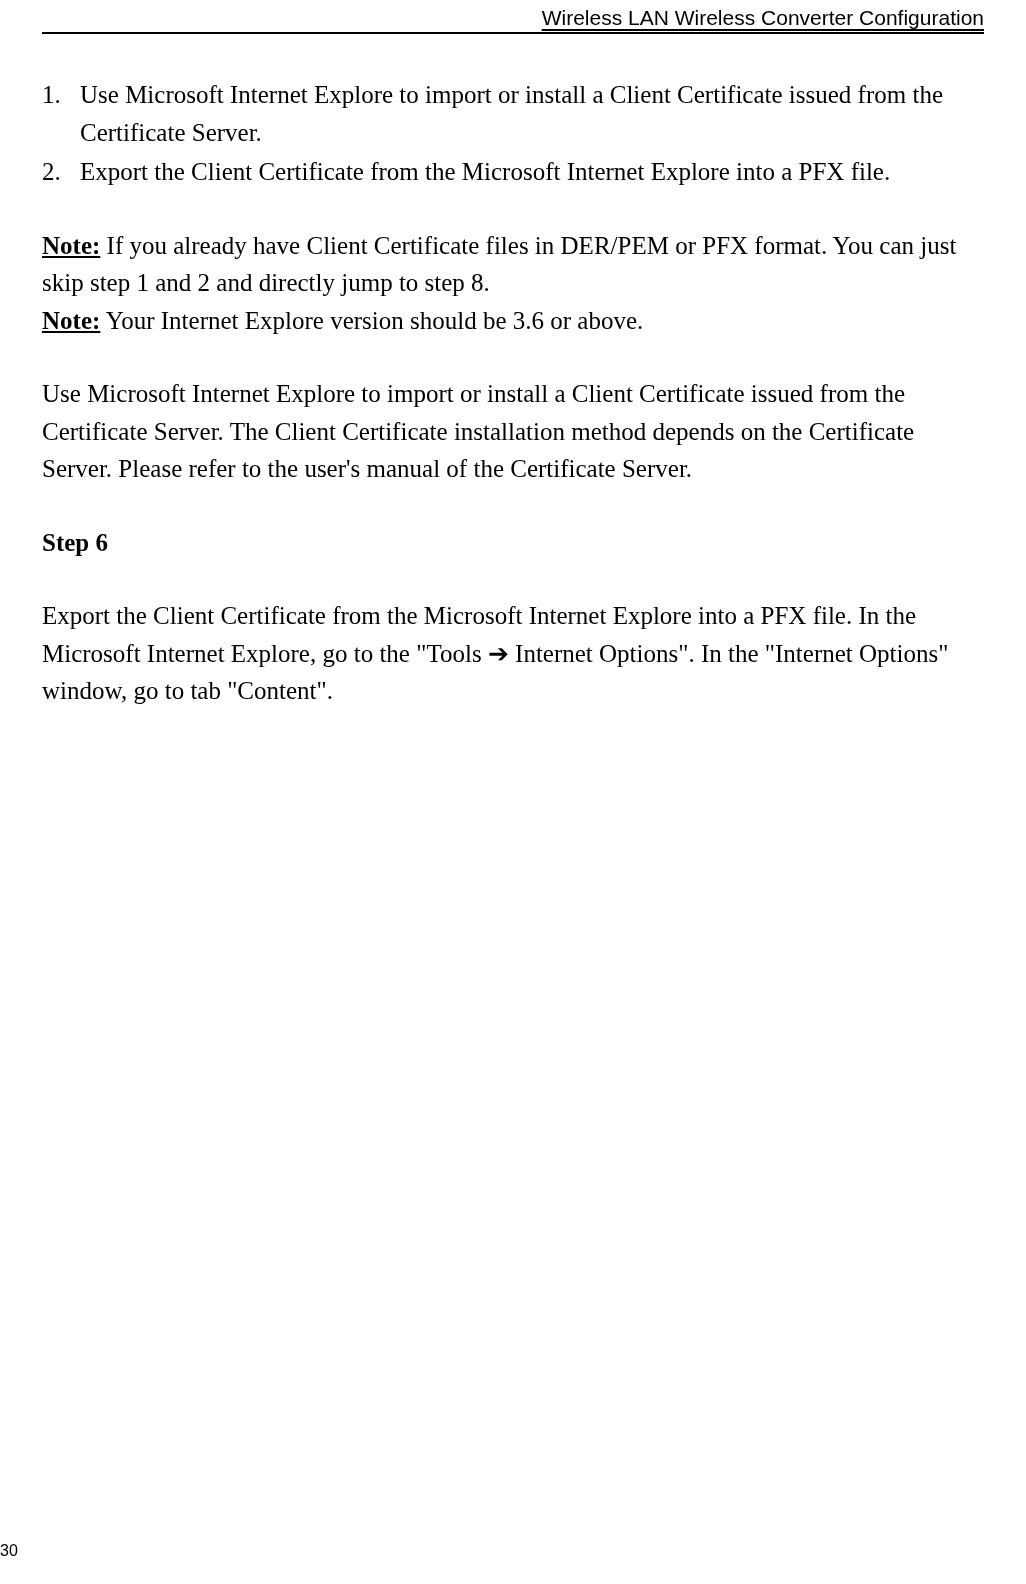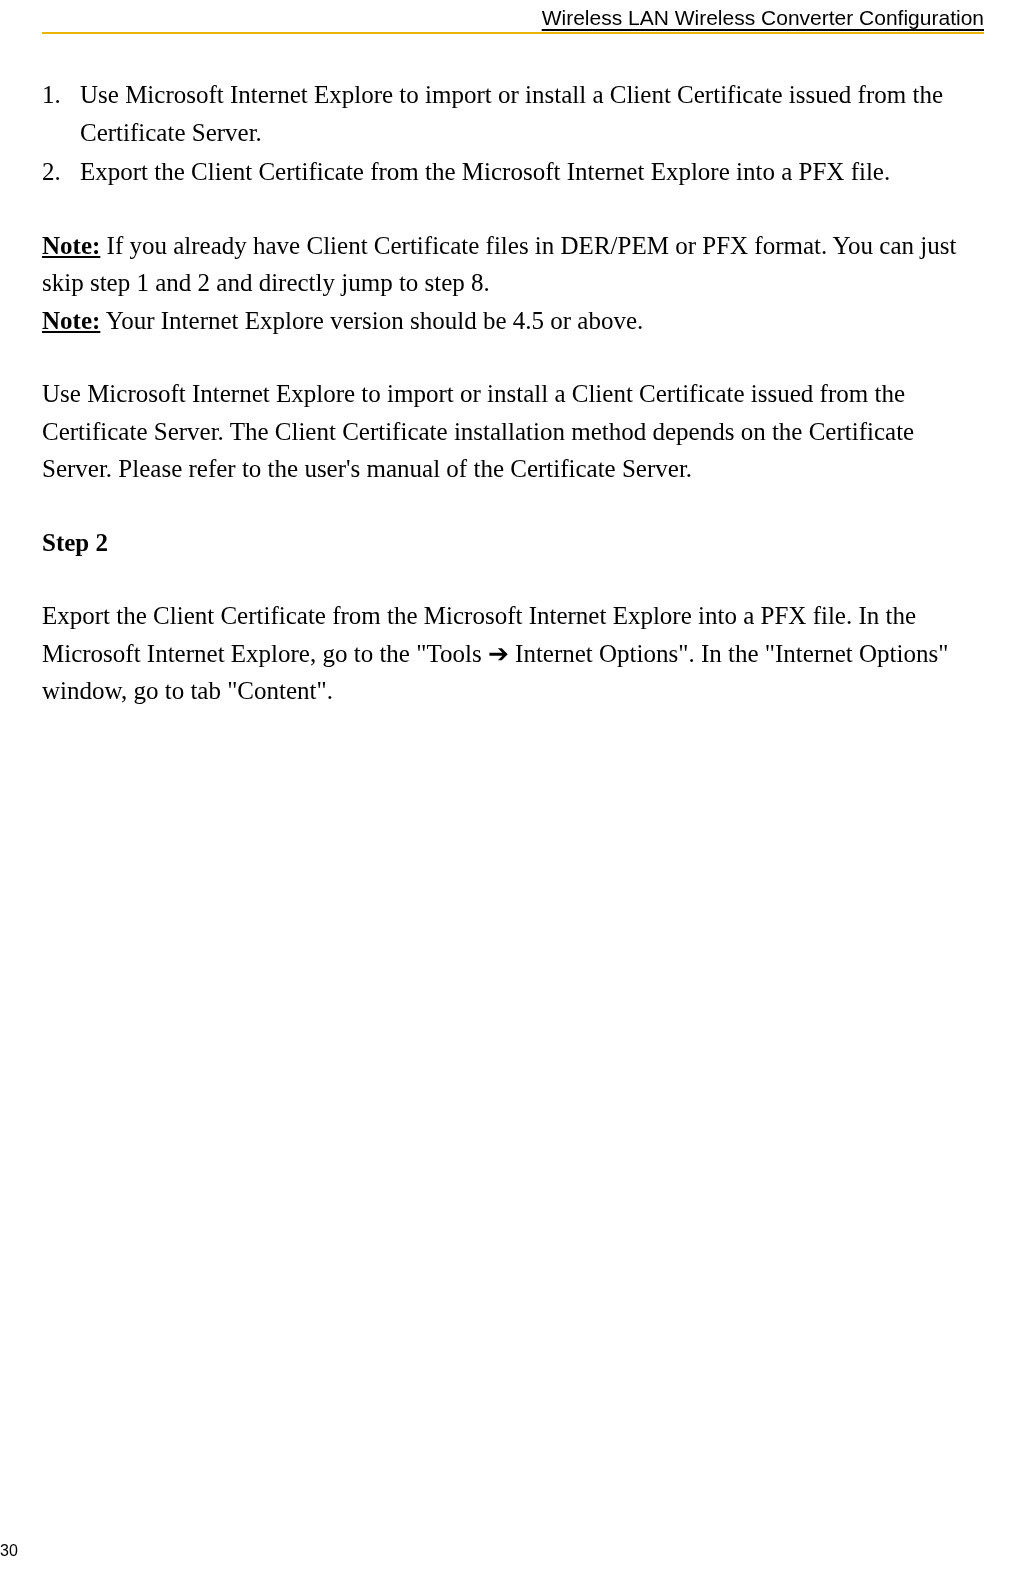--- a/index.html
+++ b/index.html
@@ -16,21 +16,21 @@
       color: #000000;
       position: relative;
       padding: 0 42px;
     }
     .header {
       text-align: right;
       font-family: Arial, Helvetica, sans-serif;
       font-size: 21px;
       padding-top: 6px;
       padding-bottom: 2px;
-      border-bottom: 2px solid #eab308;
+      border-bottom: 2px solid #000000;
       text-decoration: underline;
       text-underline-offset: 4px;
     }
     .content {
       padding-top: 42px;
     }
     ol.numbered-list {
       list-style: none;
       padding-left: 0;
     }
@@ -90,31 +90,31 @@
     </li>
     <li data-marker="2.">
       <span>Export the Client Certificate from the Microsoft Internet Explore into a PFX file.</span>
     </li>
   </ol>
 
   <p class="para">
     <span class="bold">Note:</span><span> If you already have Client Certificate files in DER/PEM or PFX format. You can just skip step 1 and 2 and directly jump to step 8.</span>
   </p>
   <p class="para tight">
-    <span class="bold">Note:</span><span> Your Internet Explore version should be 4.5 or above.</span>
+    <span class="bold">Note:</span><span> Your Internet Explore version should be 3.6 or above.</span>
   </p>
 
 
 
   <p class="para">
     <span>Use Microsoft Internet Explore to import or install a Client Certificate issued from the Certificate Server. The Client Certificate installation method depends on the Certificate Server. Please refer to the user's manual of the Certificate Server.</span>
   </p>
 
   <p class="step-heading">
-    <span>Step 2</span>
+    <span>Step 6</span>
   </p>
 
   <p class="para">
     <span>Export the Client Certificate from the Microsoft Internet Explore into a PFX file. In the Microsoft Internet Explore, go to the "Tools </span><span class="arrow">➔</span><span> Internet Options". In the "Internet Options" window, go to tab "Content".</span>
   </p>
 
 </div>
 
 <div class="page-number">
   <span>30</span>

